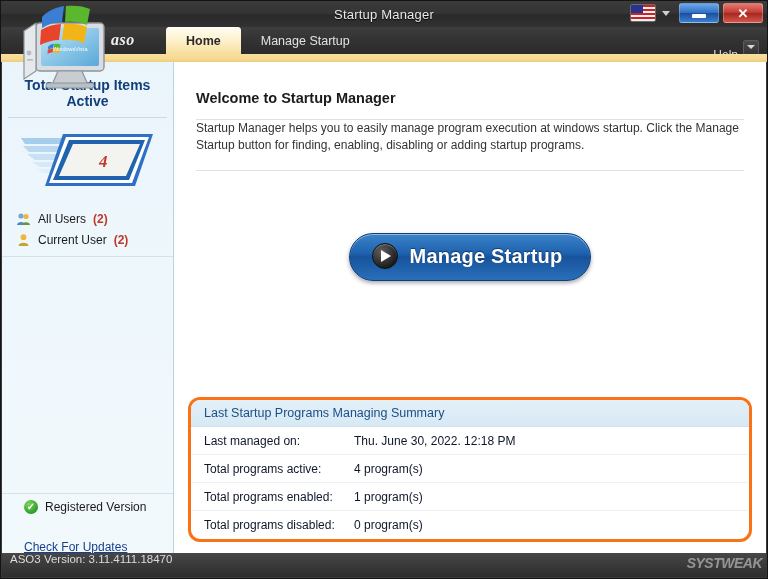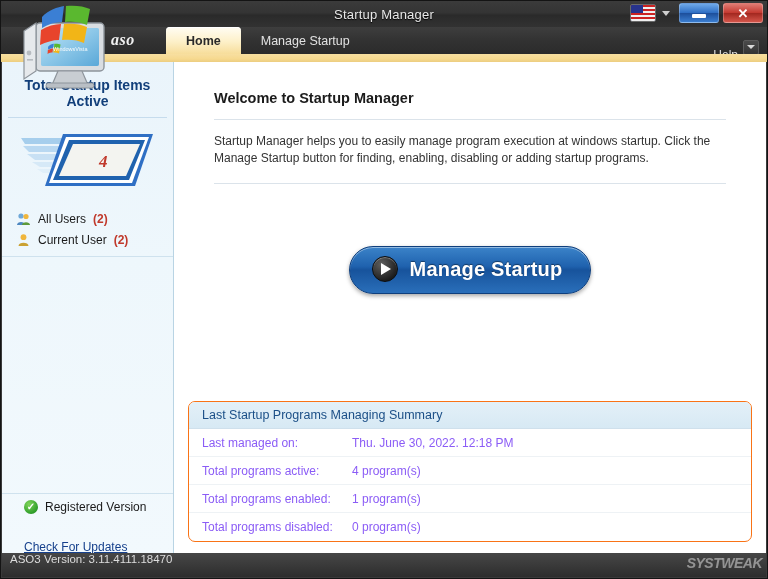--- a/index.html
+++ b/index.html
@@ -189,28 +189,28 @@
   }
   .updates-row { padding-left: 22px; height: 34px; display:flex; align-items:flex-end; }
   .updates-link {
     color: #16408c; font-size: 12px; text-decoration: underline;
   }
   .sb-divider3 { height:1px; background:#cfe2ee; }
 
   
   .content {
     flex: 1; position: relative; background: #fff;
-    padding: 0 40px;
+    padding: 0 22px;
   }
   .welcome-title {
     margin-top: 28px; font-size: 14.5px; font-weight: bold; color: #1b1b1b;
   }
   .hr-light { height: 1px; background: #dbe3ea; margin-top: 13px; }
   .welcome-desc {
-    margin-top: 13px; font-size: 12px; color: #333; line-height: 17px;
+    font-size: 12px; color: #333; line-height: 17px;
     max-width: 556px;
   }
   .hr-light2 { height: 1px; background: #dbe3ea; margin-top: 16px; }
 
   .btn-wrap { display:flex; justify-content:center; margin-top: 62px; }
   .manage-btn {
     display: flex; align-items: center; gap: 12px;
     padding: 9px 28px 11px 22px;
     border-radius: 26px;
     background: linear-gradient(to bottom, #3b83c9 0%, #1f62ae 42%, #17539c 50%, #2a6fba 100%);
@@ -233,33 +233,33 @@
   .play-tri {
     width: 0; height: 0; margin-left: 3px;
     border-top: 6px solid transparent;
     border-bottom: 6px solid transparent;
     border-left: 10px solid #fff;
   }
 
   
   .summary {
     position: absolute; left: 14px; right: 14px; bottom: 12px;
-    border: 1px solid #f97316; border-radius: 7px;
+    border: 3px solid #f97316; border-radius: 12px;
     background: #fff; overflow: hidden;
   }
   .summary-head {
     background: linear-gradient(to bottom, #e3f0f8 0%, #d7e9f4 100%);
     height: 27px; display: flex; align-items: center;
     padding-left: 13px; font-size: 12.5px; color: #1b4f87;
     border-bottom: 1px solid #cfe0ec;
   }
   .summary-row {
     height: 28px; display: flex; align-items: center;
     border-bottom: 1px solid #eef2f5;
-    font-size: 12px; color: #8b5cf6;
+    font-size: 12px; color: #0f172a;
   }
   .summary-row:last-child { border-bottom: none; }
   .sum-label { width: 163px; padding-left: 13px; }
   .sum-value { }
 
   
   .statusbar {
     position: absolute; left: 1px; bottom: 1px;
     width: 764px; height: 24px;
     background: linear-gradient(to bottom, #474747 0%, #3a3a3a 50%, #2d2d2d 100%);

